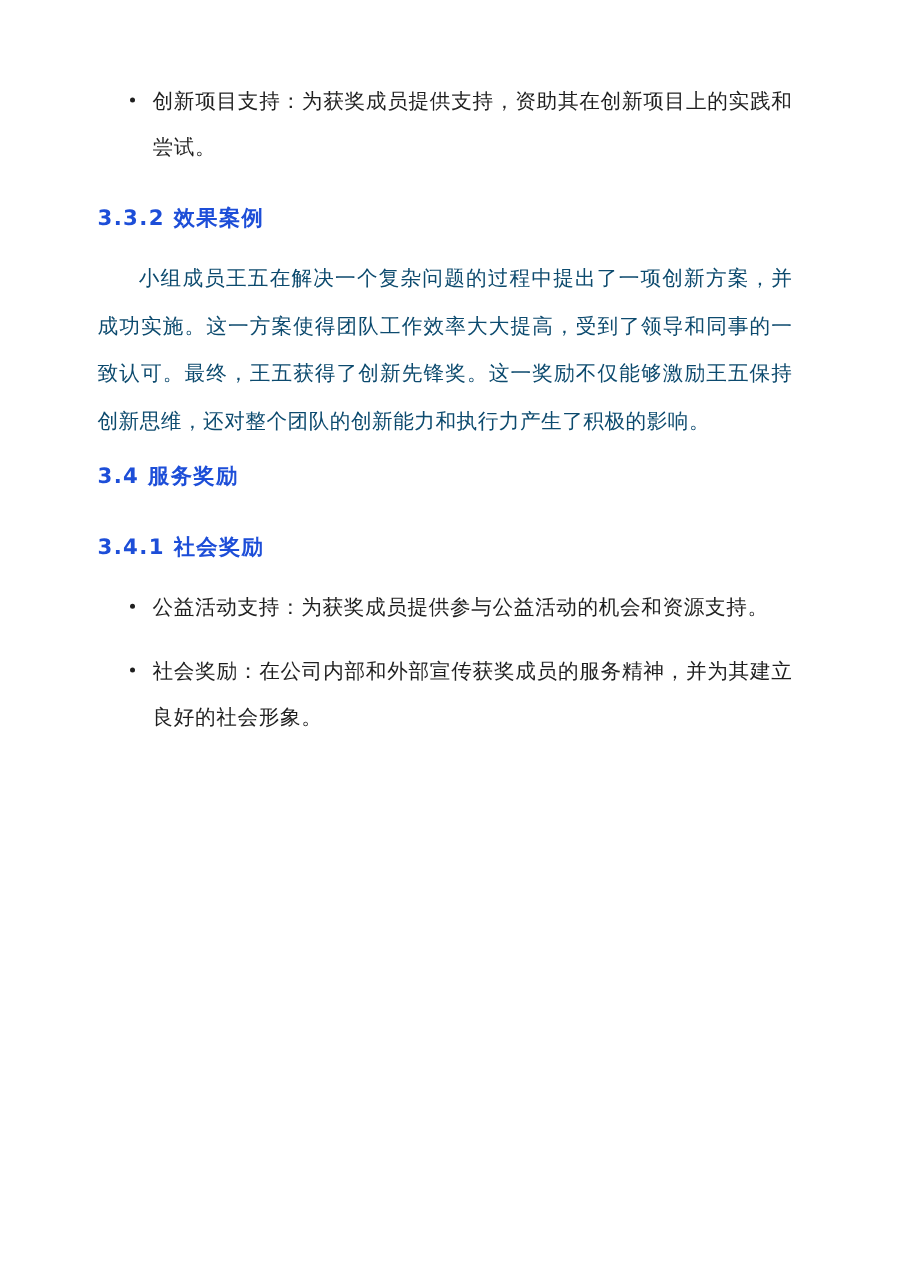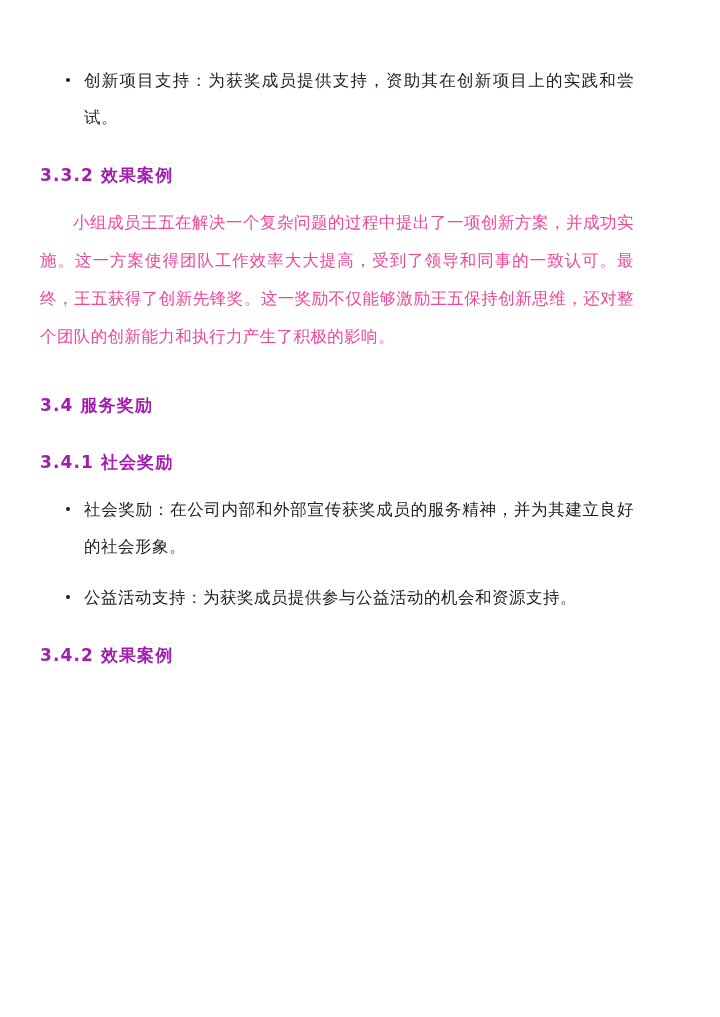--- a/index.html
+++ b/index.html
@@ -12,21 +12,21 @@
     background: #ffffff;
     font-family: "Liberation Serif", serif;
     color: #1b1b1b;
     overflow: hidden;
   }
   .page {
     position: relative;
     width: 720px;
     height: 1017px;
     box-sizing: border-box;
-    padding: 62px 86px 40px 40px;
+    padding: 62px 86px 40px 78px;
   }
   .doc-body {
     width: 100%;
   }
   .bullet-list {
     list-style: none;
     margin: 0;
     padding: 0;
   }
   .bullet-item {
@@ -51,38 +51,38 @@
     height: 4px;
     border-radius: 50%;
     background: #1f1f1f;
   }
   .heading {
     font-size: 17px;
     font-weight: bold;
     line-height: 2.1;
     letter-spacing: 1.1px;
     font-family: "DejaVu Sans", sans-serif;
-    color: #a21caf;
+    color: #1d4ed8;
   }
   .heading-l2 {
-    margin: 32px 0 10px 0;
+    margin: 8px 0 10px 0;
   }
   .heading-l3 {
     margin: 22px 0 10px 0;
   }
   .para {
     font-size: 16.5px;
     line-height: 2.3;
     text-align: justify;
     text-justify: inter-ideograph;
     text-indent: 2em;
     letter-spacing: 0.4px;
     margin: 4px 0 0 0;
     font-family: "DejaVu Sans", sans-serif;
-    color: #ec4899;
+    color: #0c4a6e;
   }
 </style>
 </head>
 <body>
 
 <div class="page">
   <div class="doc-body">
 
     <ul class="bullet-list">
       <li class="bullet-item">
@@ -95,24 +95,23 @@
 
     <p class="para">小组成员王五在解决一个复杂问题的过程中提出了一项创新方案，并成功实施。这一方案使得团队工作效率大大提高，受到了领导和同事的一致认可。最终，王五获得了创新先锋奖。这一奖励不仅能够激励王五保持创新思维，还对整个团队的创新能力和执行力产生了积极的影响。</p>
 
     <div class="heading heading-l2">3.4  服务奖励</div>
 
     <div class="heading heading-l3">3.4.1  社会奖励</div>
 
     <ul class="bullet-list">
       <li class="bullet-item">
         <span class="dot"></span>
-        <span>社会奖励：在公司内部和外部宣传获奖成员的服务精神，并为其建立良好的社会形象。</span>
+        <span>公益活动支持：为获奖成员提供参与公益活动的机会和资源支持。</span>
       </li>
       <li class="bullet-item">
         <span class="dot"></span>
-        <span>公益活动支持：为获奖成员提供参与公益活动的机会和资源支持。</span>
+        <span>社会奖励：在公司内部和外部宣传获奖成员的服务精神，并为其建立良好的社会形象。</span>
       </li>
     </ul>
 
-    <div class="heading heading-l3">3.4.2  效果案例</div>
 
   </div>
 </div>
 
 </body></html>

